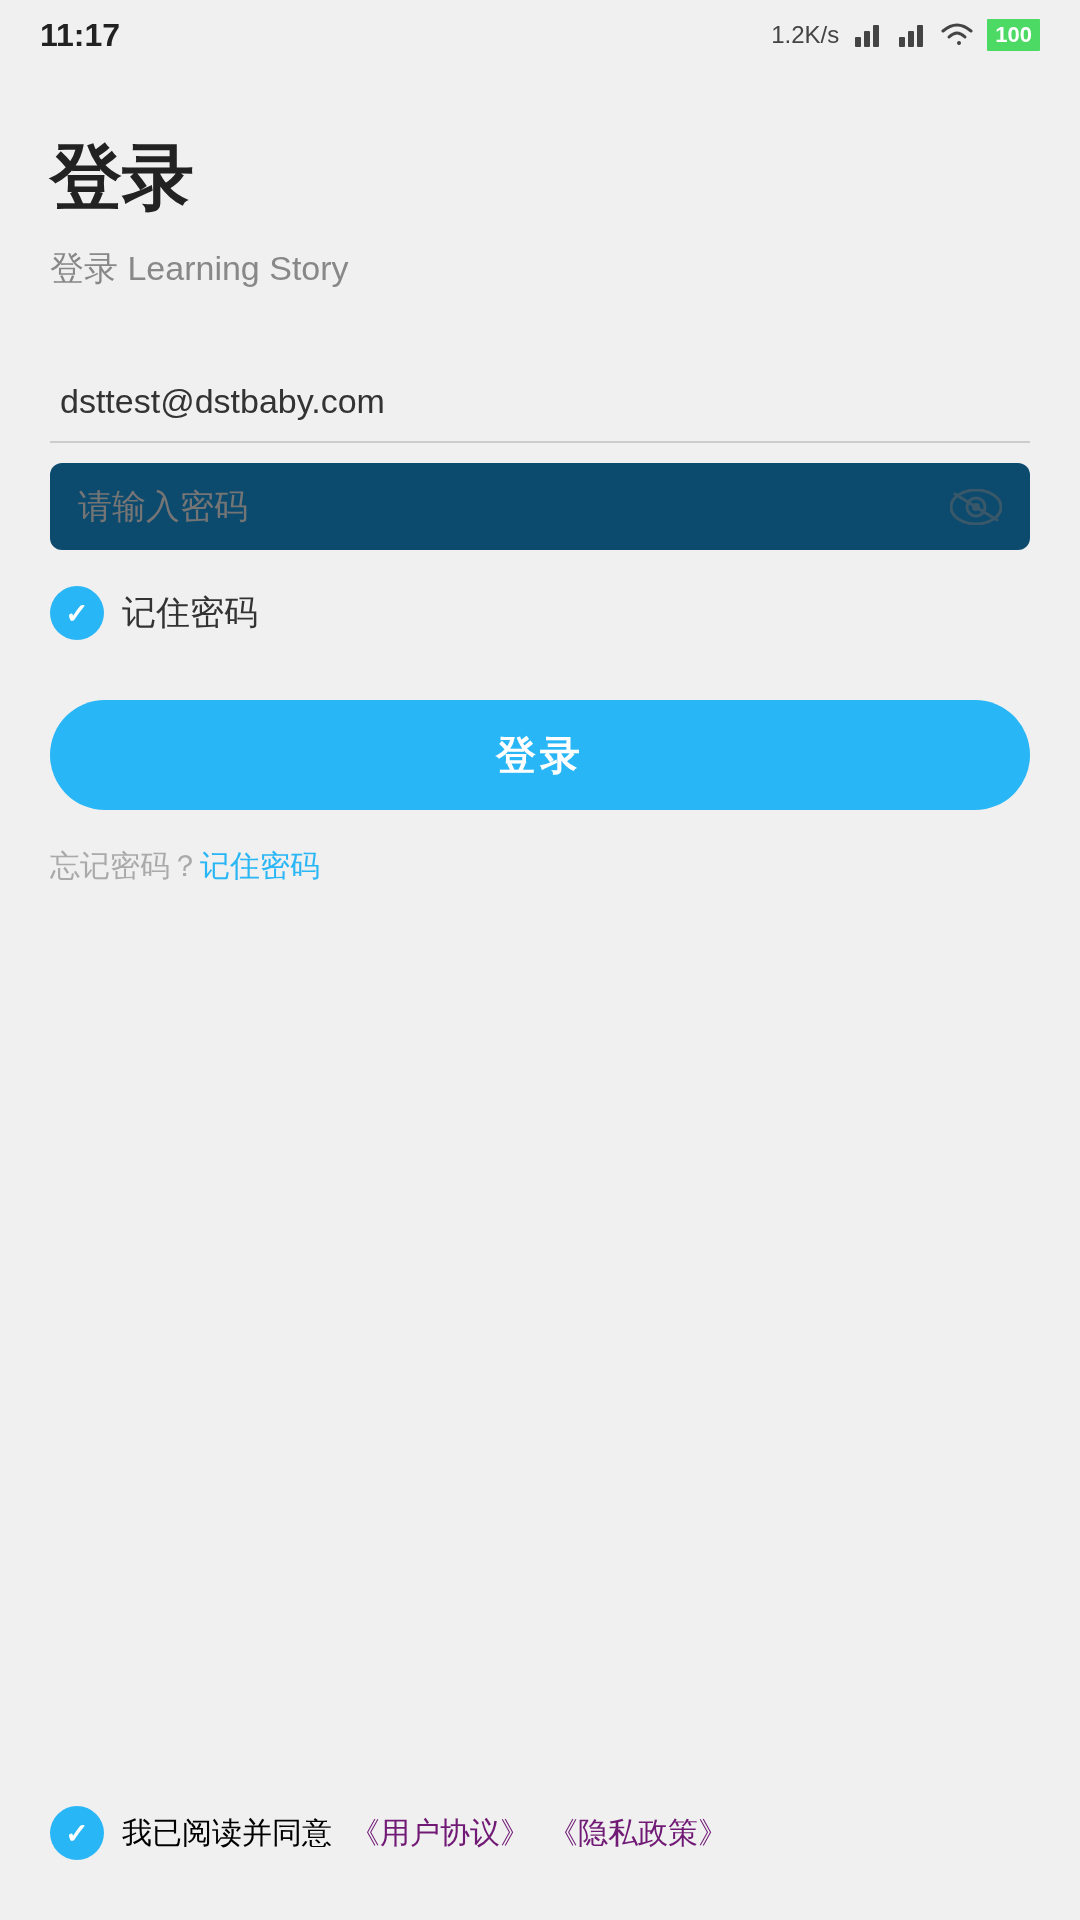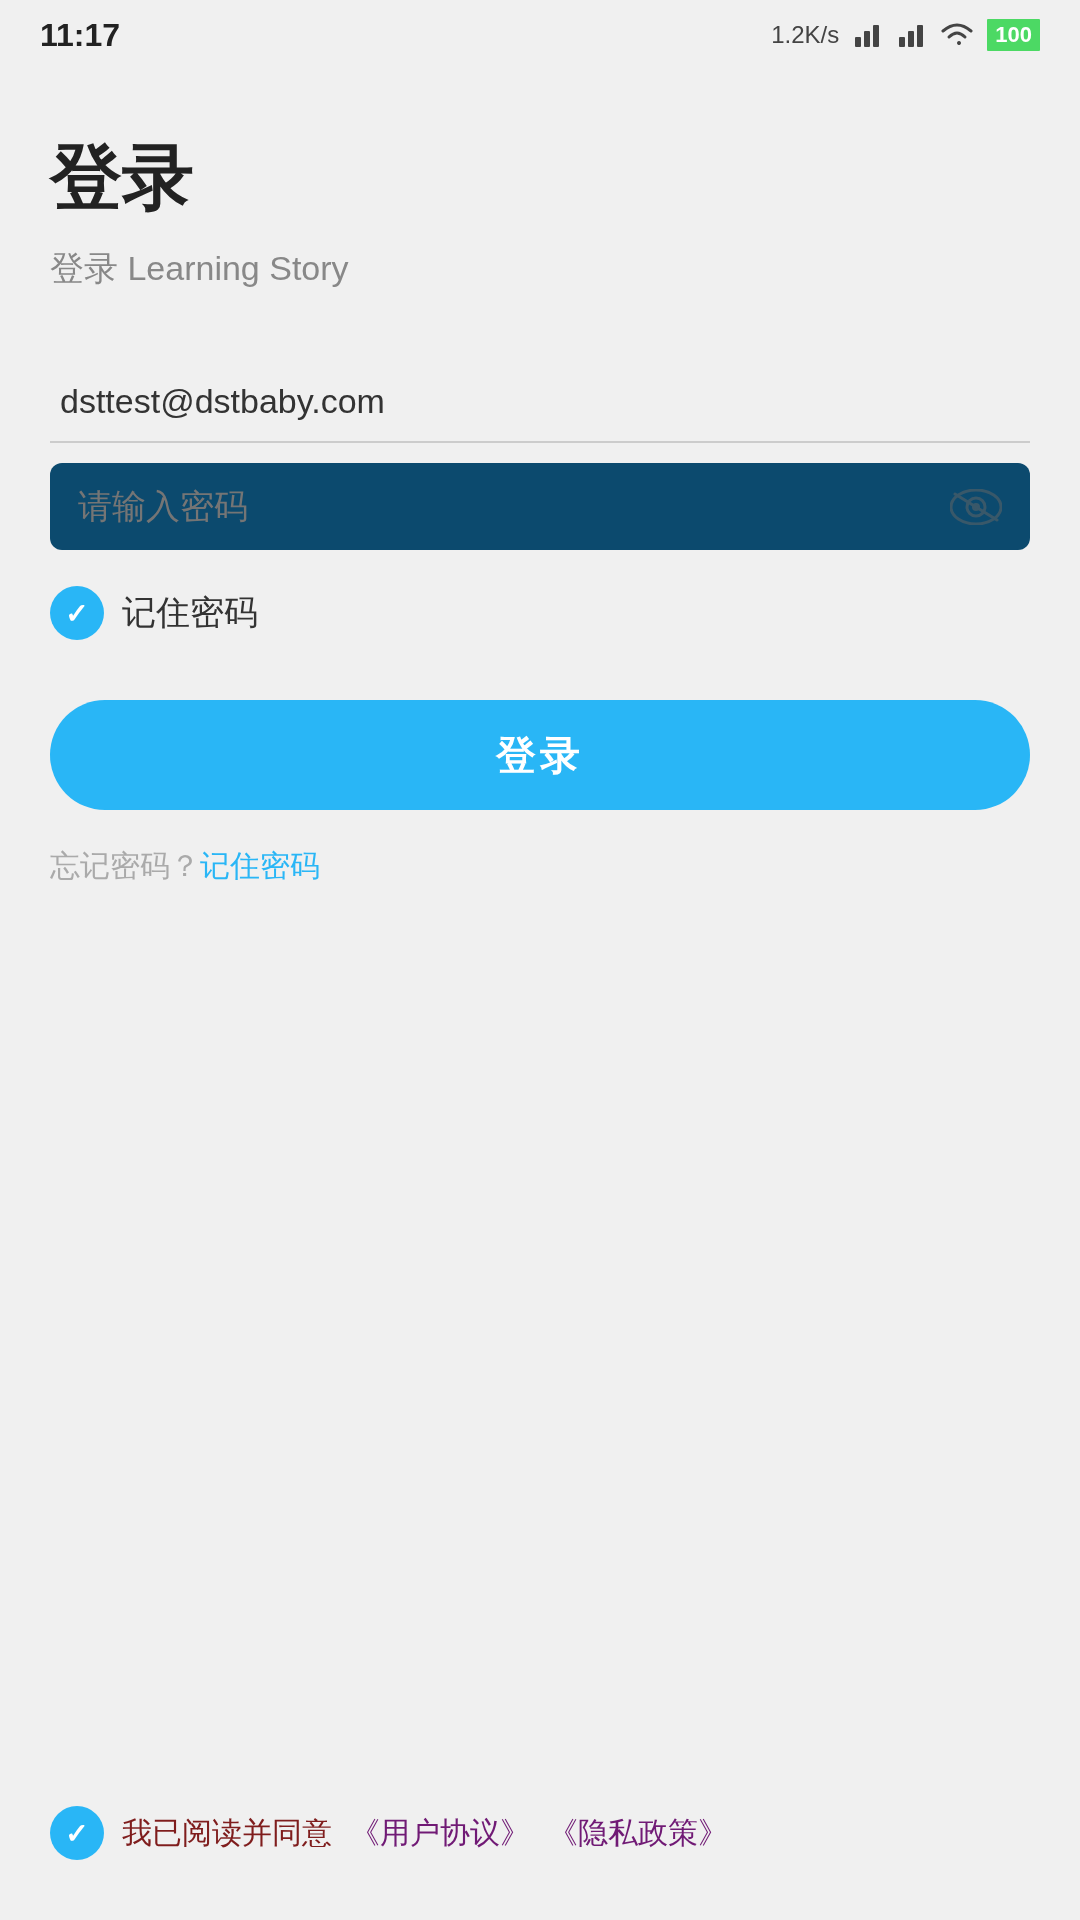--- a/index.html
+++ b/index.html
@@ -193,21 +193,21 @@
       background: #29b6f6;
       display: flex;
       align-items: center;
       justify-content: center;
       cursor: pointer;
       flex-shrink: 0;
     }
 
     .bottom-agreement-text {
       font-size: 30px;
-      color: #7f1d1d;
+      color: #000000;
     }
 
     .agreement-link {
       font-size: 30px;
       color: #701a75;
       cursor: pointer;
     }
   </style>
 </head>
 <body>

